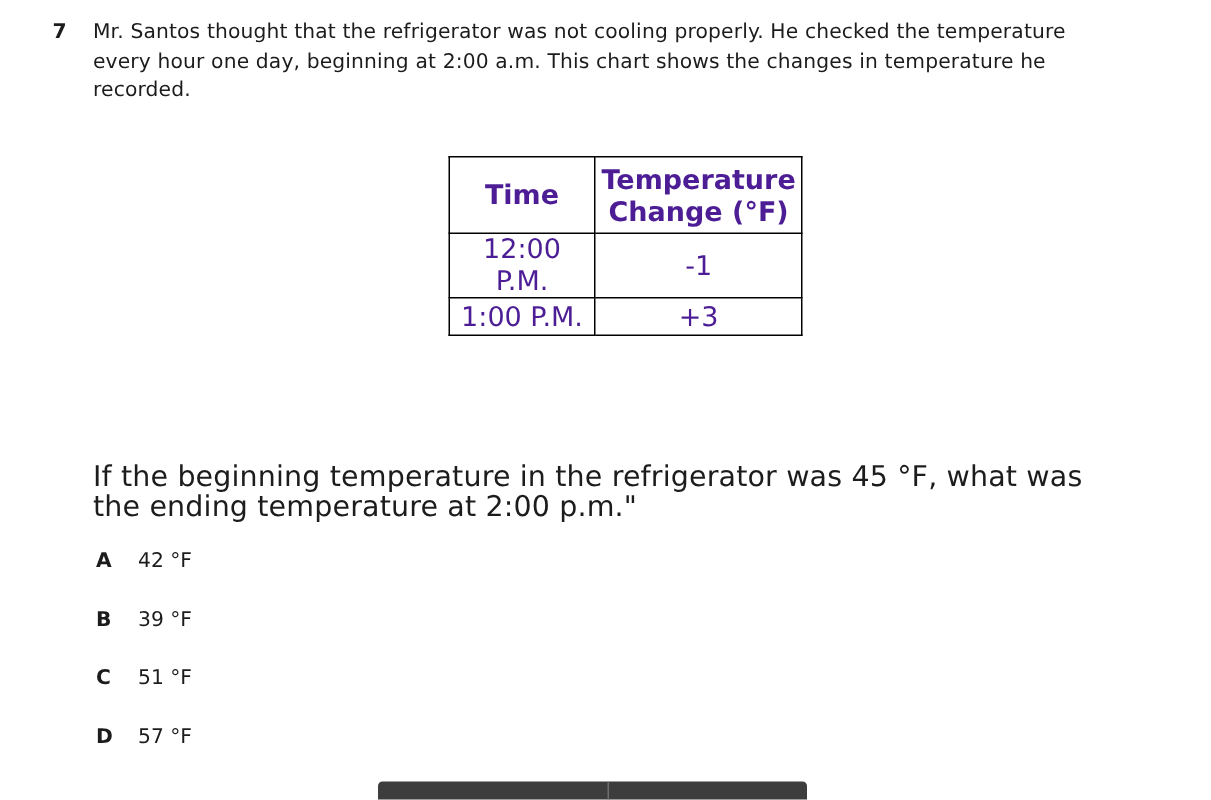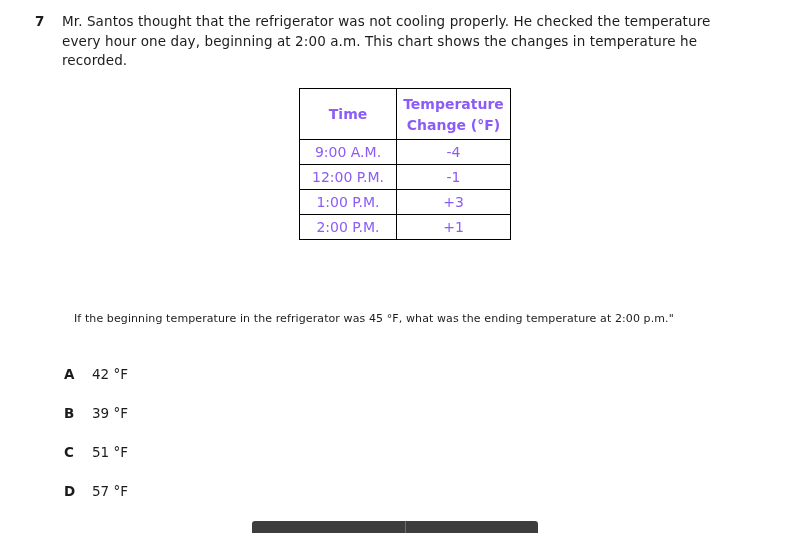--- a/index.html
+++ b/index.html
@@ -36,24 +36,24 @@
     font-size: 13.5px;
     line-height: 19.5px;
     width: 662px;
     letter-spacing: 0.1px;
   }
 
   
   table.temp-table {
     position: absolute;
     left: 299px;
-    top: 88px;
+    top: 104px;
     border-collapse: collapse;
-    font-size: 14px;
-    color: #8b5cf6;
+    font-size: 18px;
+    color: #4c1d95;
   }
   .temp-table th, .temp-table td {
     border: 1.5px solid #000000;
     text-align: center;
     vertical-align: middle;
     padding: 0 4px;
   }
   .temp-table th {
     font-weight: bold;
     height: 51px;
@@ -61,24 +61,24 @@
     padding-top: 5px;
     line-height: 21px;
   }
   .temp-table th.col-time { width: 97px; vertical-align: middle; padding-top: 0; }
   .temp-table th.col-change { width: 114px; }
   .temp-table td { height: 25px; }
 
   
   .followup {
     position: absolute;
-    left: 74px;
+    left: 62px;
     top: 309px;
     width: 670px;
-    font-size: 11px;
+    font-size: 19px;
     line-height: 19.5px;
     letter-spacing: 0.1px;
   }
 
   
   .choice {
     position: absolute;
     left: 64px;
     display: flex;
     align-items: baseline;
@@ -126,34 +126,26 @@
 
   <table class="temp-table">
     <thead>
       <tr>
         <th class="col-time">Time</th>
         <th class="col-change">Temperature Change (°F)</th>
       </tr>
     </thead>
     <tbody>
       <tr>
-        <td>9:00 A.M.</td>
-        <td>-4</td>
-      </tr>
-      <tr>
         <td>12:00 P.M.</td>
         <td>-1</td>
       </tr>
       <tr>
         <td>1:00 P.M.</td>
         <td>+3</td>
-      </tr>
-      <tr>
-        <td>2:00 P.M.</td>
-        <td>+1</td>
       </tr>
     </tbody>
   </table>
 
   <div class="followup">If the beginning temperature in the refrigerator was 45 °F, what was the ending temperature at 2:00 p.m."</div>
 
   <div class="choice choice-a">
     <span class="letter">A</span>
     <span class="value">42 °F</span>
   </div>

